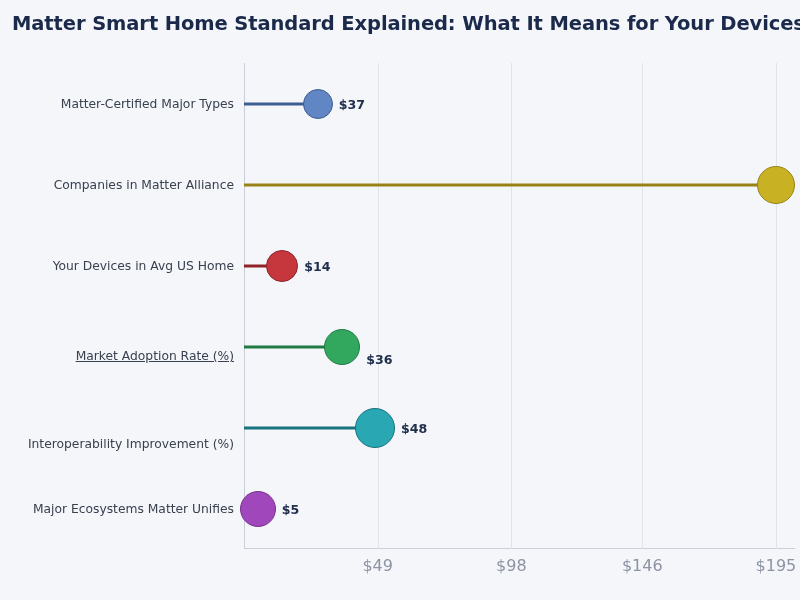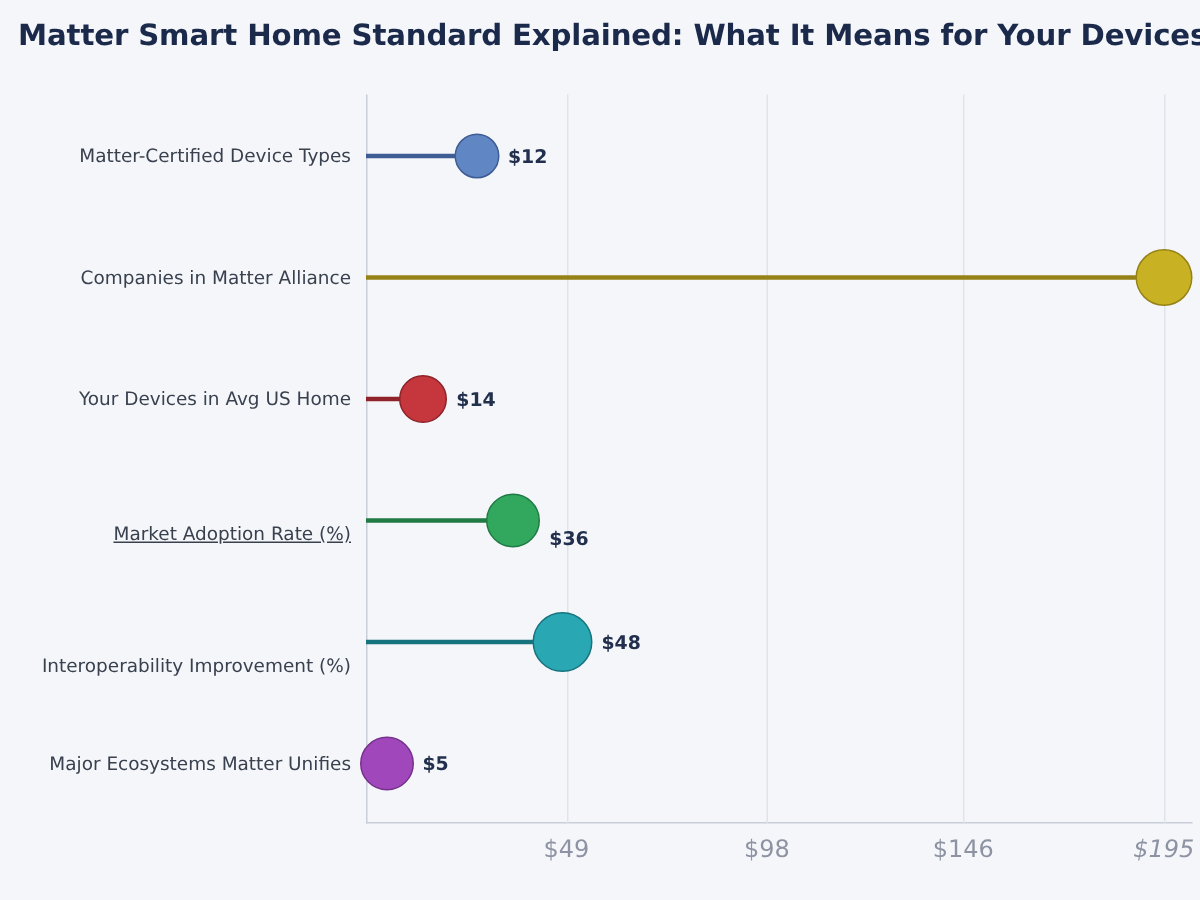--- a/index.html
+++ b/index.html
@@ -111,21 +111,21 @@
     <div class="spine-bottom"></div>
     <div id="gridlines">
         <div class="gridline" style="left: 133.658px;"></div>
         <div class="gridline" style="left: 267.317px;"></div>
         <div class="gridline" style="left: 398.248px;"></div>
         <div class="gridline" style="left: 531.906px;"></div>
       </div>
     <div id="lollipops">
         <div class="stem" style="left: 0px; top: 40.5px; width: 73.6485px; background: rgb(61, 93, 148);"></div>
         <div class="dot" title="Matter-Certified Device Types: $27" style="left: 73.6485px; top: 40.5px; width: 30px; height: 30px; background: rgb(97, 134, 196); border: 1.6px solid rgb(61, 93, 148);"></div>
-        <div class="value-label" style="left: 94.6485px; top: 40.5px;">$12</div>
+        <div class="value-label" style="left: 94.6485px; top: 40.5px;">$37</div>
         <div class="stem" style="left: 0px; top: 121.5px; width: 531.906px; background: rgb(150, 130, 22);"></div>
         <div class="dot" title="Companies in Matter Alliance: $195" style="left: 531.906px; top: 121.5px; width: 38px; height: 38px; background: rgb(200, 178, 36); border: 1.6px solid rgb(150, 130, 22);"></div>
         <div class="stem" style="left: 0px; top: 202.5px; width: 38.1881px; background: rgb(143, 35, 41);"></div>
         <div class="dot" title="Smart Devices in Avg US Home: $14" style="left: 38.1881px; top: 202.5px; width: 32px; height: 32px; background: rgb(197, 55, 61); border: 1.6px solid rgb(143, 35, 41);"></div>
         <div class="value-label" style="left: 60.1881px; top: 202.5px;">$14</div>
         <div class="stem" style="left: 0px; top: 283.5px; width: 98.198px; background: rgb(31, 122, 67);"></div>
         <div class="dot" title="Market Adoption Rate (%): $36" style="left: 98.198px; top: 283.5px; width: 36px; height: 36px; background: rgb(50, 168, 95); border: 1.6px solid rgb(31, 122, 67);"></div>
         <div class="value-label" style="left: 122.198px; top: 283.5px; margin-top: 12px;">$36</div>
         <div class="stem" style="left: 0px; top: 364.5px; width: 130.931px; background: rgb(23, 115, 126);"></div>
         <div class="dot" title="Interoperability Improvement (%): $48" style="left: 130.931px; top: 364.5px; width: 40px; height: 40px; background: rgb(41, 168, 180); border: 1.6px solid rgb(23, 115, 126);"></div>
@@ -133,24 +133,24 @@
         <div class="stem" style="left: 0px; top: 445.5px; width: 13.6386px; background: rgb(118, 49, 140);"></div>
         <div class="dot" title="Major Ecosystems Matter Unifies: $5" style="left: 13.6386px; top: 445.5px; width: 36px; height: 36px; background: rgb(160, 71, 187); border: 1.6px solid rgb(118, 49, 140);"></div>
         <div class="value-label" style="left: 37.6386px; top: 445.5px;">$5</div>
       </div>
   </div>
 
   <div id="tick-labels">
       <div class="tick-label" style="left: 377.658px;">$49</div>
       <div class="tick-label" style="left: 511.317px;">$98</div>
       <div class="tick-label" style="left: 642.248px;">$146</div>
-      <div class="tick-label" style="left: 775.906px; font-style: italic;">$195</div>
+      <div class="tick-label" style="left: 775.906px;">$195</div>
     </div>
   <div id="cat-labels">
-      <div class="cat-label" style="top: 103.5px;">Matter-Certified Device Types</div>
+      <div class="cat-label" style="top: 103.5px;">Matter-Certified Major Types</div>
       <div class="cat-label" style="top: 184.5px;">Companies in Matter Alliance</div>
       <div class="cat-label" style="top: 265.5px;">Your Devices in Avg US Home</div>
       <div class="cat-label" style="top: 356px; text-decoration: underline;">Market Adoption Rate (%)</div>
       <div class="cat-label" style="top: 427.5px; margin-top: 16px;">Interoperability Improvement (%)</div>
       <div class="cat-label" style="top: 508.5px;">Major Ecosystems Matter Unifies</div>
     </div>
 
 </div>
 
 </body></html>

